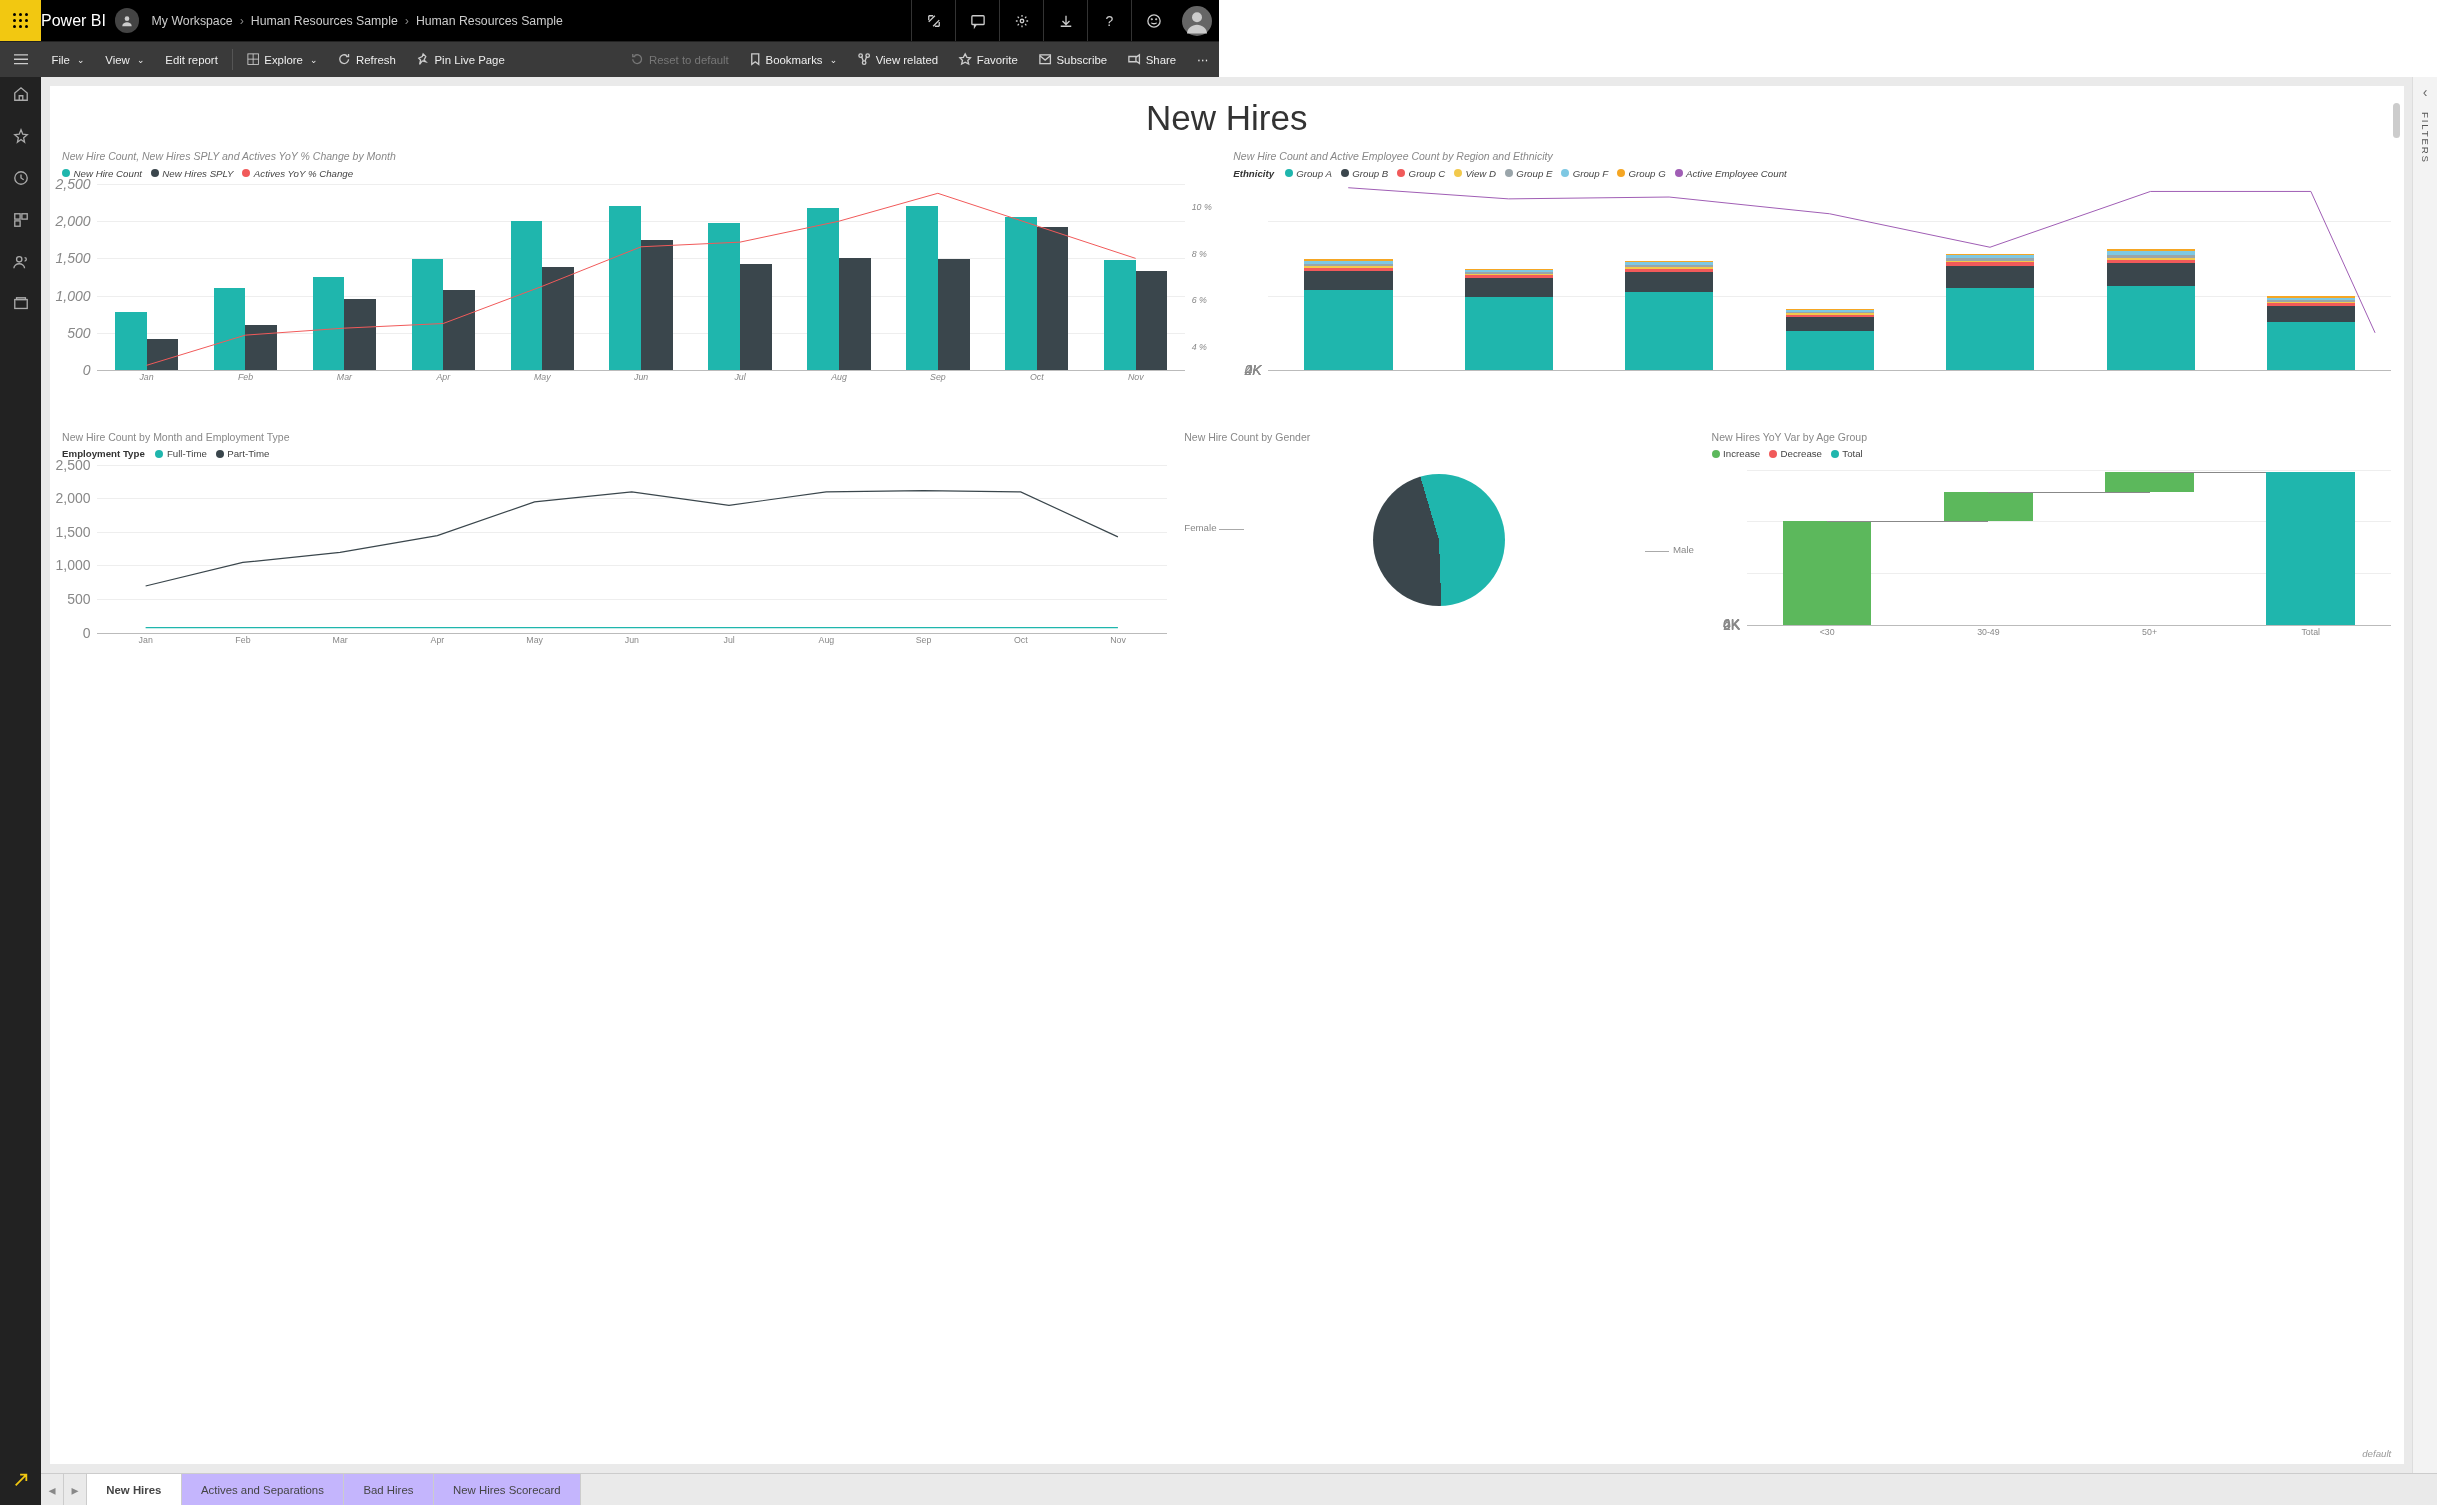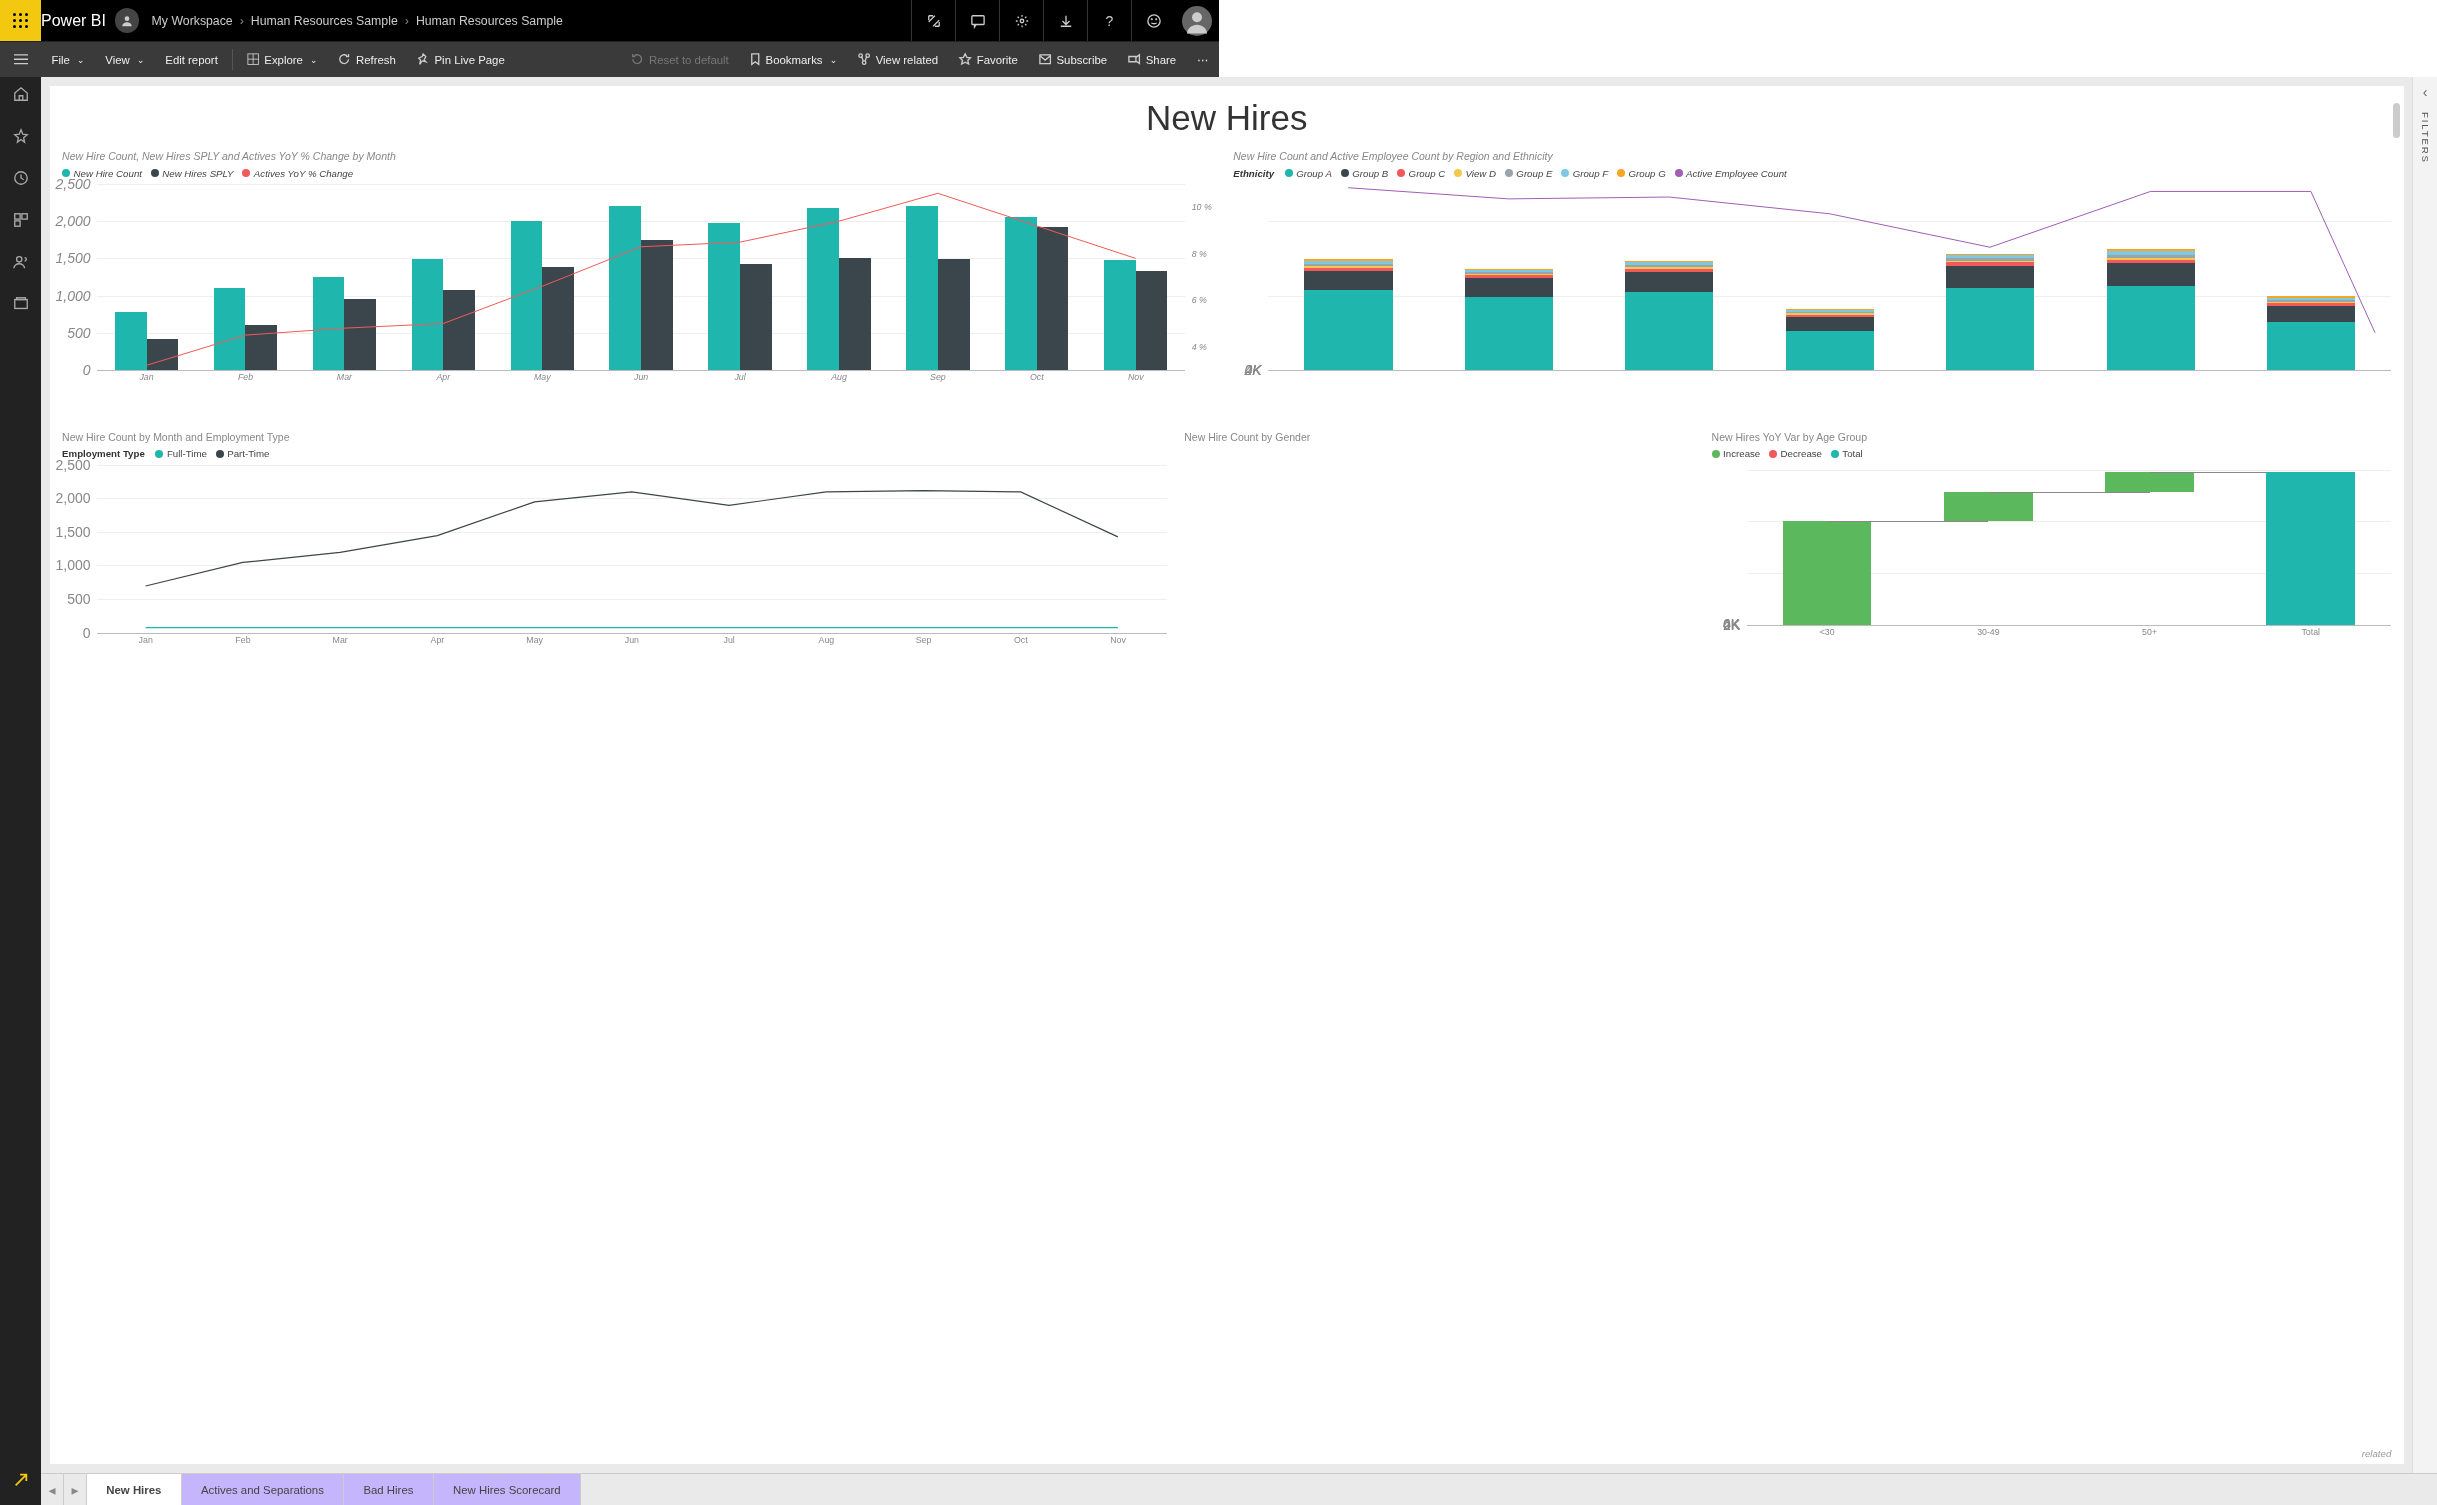--- a/index.html
+++ b/index.html
@@ -508,20 +508,27 @@
               <span>Aug</span>
               <span>Sep</span>
               <span>Oct</span>
               <span>Nov</span>
             </div>
           </div>
       </div>
 
       <div style="flex:0.6; position:relative;">
         <div class="vis-title">New Hire Count by Gender</div>
+        <div id="chart-c4" style="display:flex;align-items:center;justify-content:center;height:184px;position:relative;">
+            <div class="pie" style="background: conic-gradient(from 178deg, rgb(58, 70, 76) 0deg, rgb(58, 70, 76) 165.6deg, rgb(31, 182, 173) 165.6deg, rgb(31, 182, 173) 360deg);"></div>
+            <div class="pie-label" style="position: absolute; left: 0px; top: 40%;">Female</div>
+            <div style="position: absolute; left: 35px; top: 44%; width: 24.6px; border-top: 0.9px solid rgb(170, 170, 170);"></div>
+            <div class="pie-label" style="position: absolute; right: 0px; top: 52%;">Male</div>
+            <div style="position: absolute; right: 24.6px; top: 56%; width: 24.6px; border-top: 0.9px solid rgb(170, 170, 170);"></div>
+          </div>
       </div>
 
       <div style="flex:0.8; position:relative;">
         <div class="vis-title">New Hires YoY Var by Age Group</div>
         <div class="legend" id="leg-c5">
             <span class="lg">
               <span class="dot" style="background:#5cb85c"></span>
               <span>Increase</span>
             </span>
             <span class="lg">
@@ -556,21 +563,21 @@
             <div class="x-labels">
               <span>&lt;30</span>
               <span>30-49</span>
               <span>50+</span>
               <span>Total</span>
             </div>
           </div>
       </div>
     </div>
 
-    <div class="brand-logo">related</div>
+    <div class="brand-logo">default</div>
   </div>
 </div>
 
 <div class="tabs">
   <div class="tab-nav">◂</div>
   <div class="tab-nav">▸</div>
   <div class="tab active">
       <span>New Hires</span>
     </div>
   <div class="tab">

